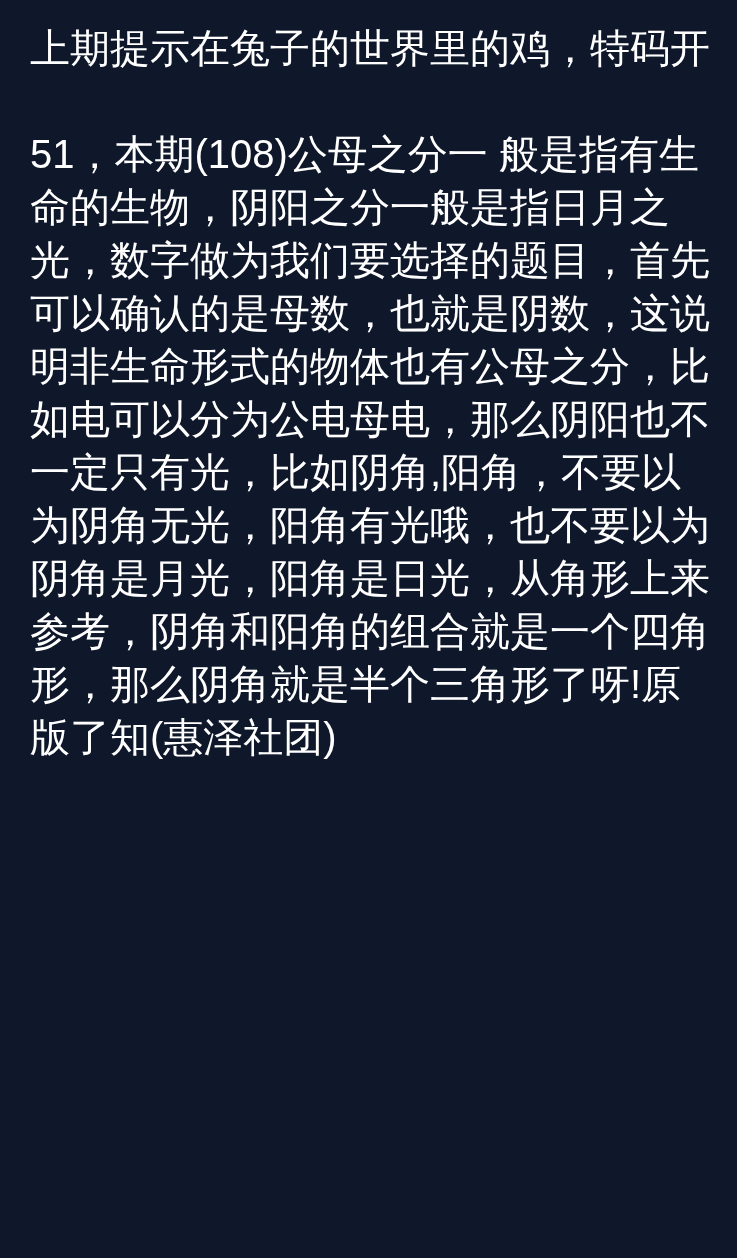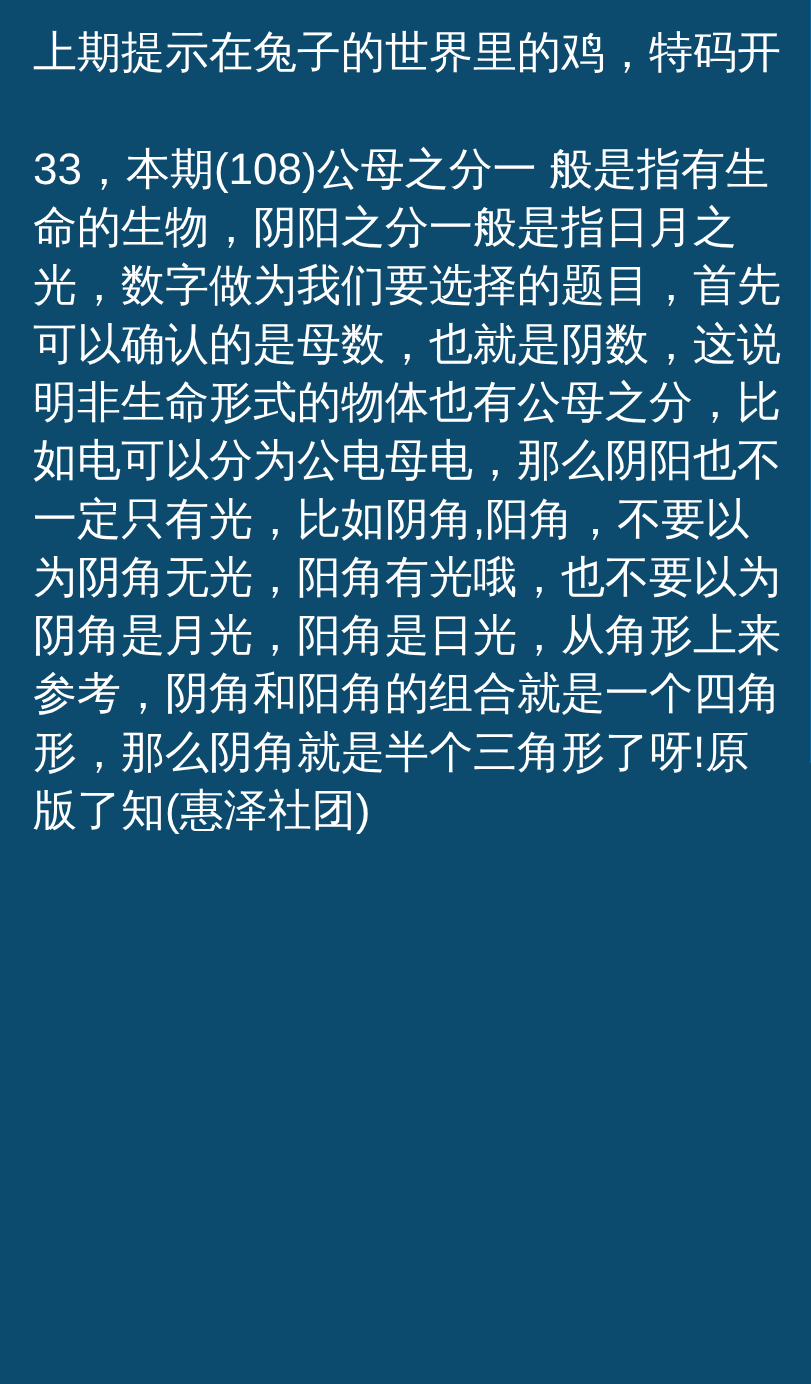--- a/index.html
+++ b/index.html
@@ -9,21 +9,21 @@
   body {
     width: 737px;
     height: 1258px;
     background: #1e9bfb;
     font-family: "Liberation Sans", sans-serif;
     overflow: hidden;
   }
   .page {
     width: 737px;
     height: 1258px;
-    background: #0c4a6e;
+    background: #0f172a;
     box-sizing: border-box;
     padding: 22px 26px 0 30px;
   }
   .text-block {
     color: #ffffff;
     font-size: 40px;
     line-height: 53px;
     letter-spacing: 0px;
     font-weight: 400;
     white-space: pre-wrap;
@@ -32,14 +32,14 @@
   .para-gap {
     height: 53px;
   }
 </style>
 </head>
 <body>
 
 <div class="page">
   <div class="text-block">上期提示在兔子的世界里的鸡，特码开</div>
   <div class="para-gap"></div>
-  <div class="text-block">33，本期(108)公母之分一 般是指有生命的生物，阴阳之分一般是指日月之光，数字做为我们要选择的题目，首先可以确认的是母数，也就是阴数，这说明非生命形式的物体也有公母之分，比如电可以分为公电母电，那么阴阳也不一定只有光，比如阴角,阳角，不要以为阴角无光，阳角有光哦，也不要以为阴角是月光，阳角是日光，从角形上来参考，阴角和阳角的组合就是一个四角形，那么阴角就是半个三角形了呀!原版了知(惠泽社团)</div>
+  <div class="text-block">51，本期(108)公母之分一 般是指有生命的生物，阴阳之分一般是指日月之光，数字做为我们要选择的题目，首先可以确认的是母数，也就是阴数，这说明非生命形式的物体也有公母之分，比如电可以分为公电母电，那么阴阳也不一定只有光，比如阴角,阳角，不要以为阴角无光，阳角有光哦，也不要以为阴角是月光，阳角是日光，从角形上来参考，阴角和阳角的组合就是一个四角形，那么阴角就是半个三角形了呀!原版了知(惠泽社团)</div>
 </div>
 
 </body></html>

